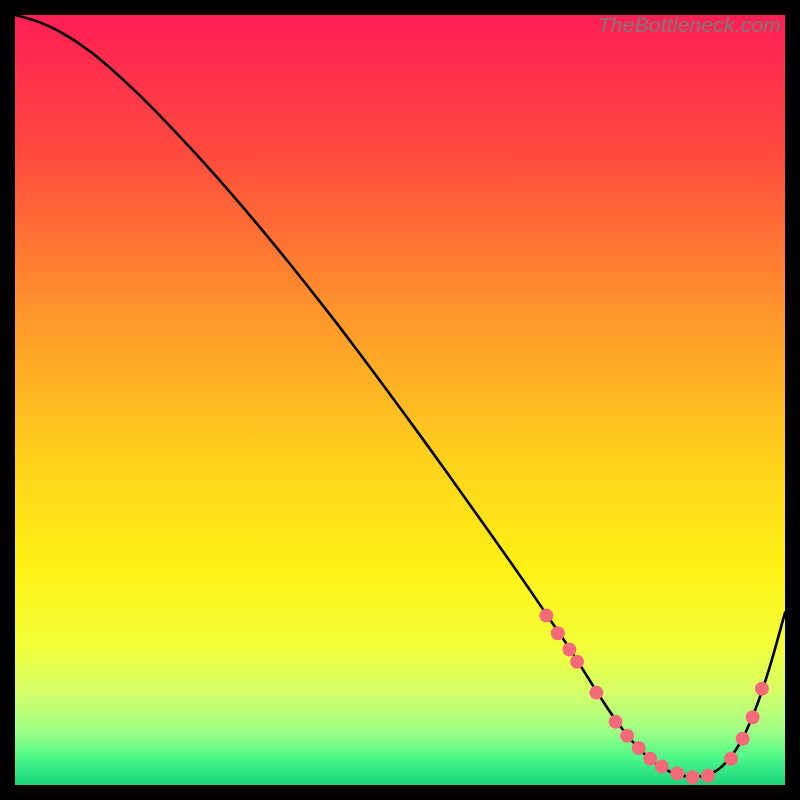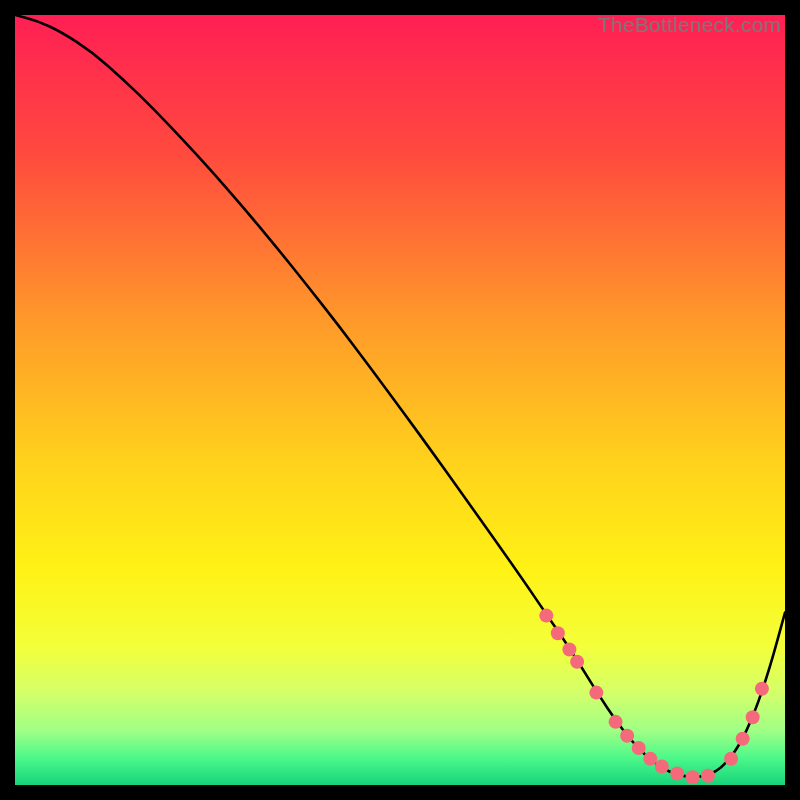--- a/index.html
+++ b/index.html
@@ -11,20 +11,21 @@
     overflow: hidden;
     font-family: Arial, Helvetica, sans-serif;
   }
   .frame {
     position: absolute;
     left: 15px;
     top: 15px;
     width: 770px;
     height: 688px;
     background: #86efac;
+    font-style: italic;
   }
   .plot {
     position: absolute;
     left: 0;
     top: 0;
     width: 770px;
     height: 770px;
   }
   .watermark {
     position: absolute;

